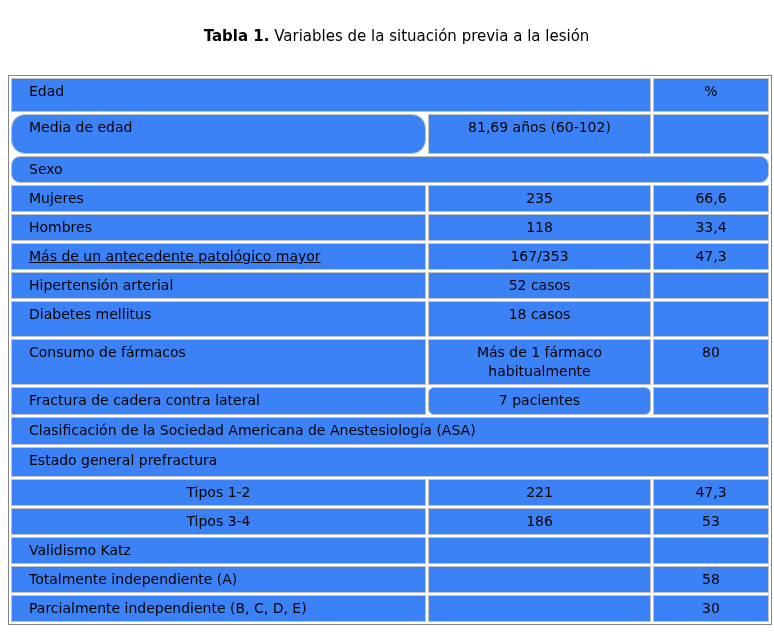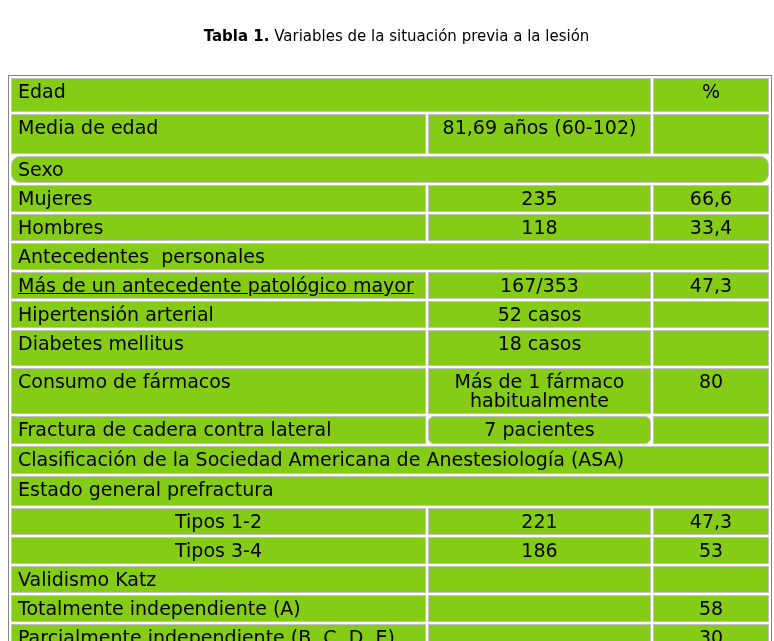--- a/index.html
+++ b/index.html
@@ -27,24 +27,24 @@
     border-collapse: separate;
     border-spacing: 2px;
     border: 1px solid #848484;
     background: #ffffff;
     width: 758px;
     margin: 0 auto;
     table-layout: fixed;
   }
   table.vars td {
     border: 1px solid #c2c2c2;
-    background: #84cc16;
-    font-size: 19px;
+    background: #3b82f6;
+    font-size: 14px;
     line-height: 19px;
-    padding: 3px 6px;
+    padding: 3px 17px;
     vertical-align: top;
     box-sizing: border-box;
     overflow: hidden;
     white-space: pre-wrap;
   }
   table.vars td.center { text-align: center; }
   col.c0 { width: 415px; }
   col.c1 { width: 223px; }
   col.c2 { width: 116px; }
 </style>
@@ -62,39 +62,36 @@
       <col class="c0">
       <col class="c1">
       <col class="c2">
     </colgroup>
     <tbody id="table-body">
         <tr>
           <td colspan="2" style="height: 34px;">Edad</td>
           <td class="center" style="height: 34px;">%</td>
         </tr>
         <tr>
-          <td style="height: 30px;">Media de edad</td>
+          <td style="height: 30px; border-radius: 14px;">Media de edad</td>
           <td class="center" style="height: 40px;">81,69 años (60-102)</td>
           <td style="height: 30px;"></td>
         </tr>
         <tr>
           <td colspan="3" style="height: 23px; border-radius: 9px;">Sexo</td>
         </tr>
         <tr>
           <td style="height: 26px;">Mujeres</td>
           <td class="center" style="height: 26px;">235</td>
           <td class="center" style="height: 26px;">66,6</td>
         </tr>
         <tr>
           <td style="height: 26px;">Hombres</td>
           <td class="center" style="height: 26px;">118</td>
           <td class="center" style="height: 26px;">33,4</td>
-        </tr>
-        <tr>
-          <td colspan="3" style="height: 24px;">Antecedentes  personales</td>
         </tr>
         <tr>
           <td style="height: 25px; text-decoration: underline;">Más de un antecedente patológico mayor</td>
           <td class="center" style="height: 25px;">167/353</td>
           <td class="center" style="height: 25px;">47,3</td>
         </tr>
         <tr>
           <td style="height: 23px;">Hipertensión arterial</td>
           <td class="center" style="height: 23px;">52 casos</td>
           <td style="height: 23px;"></td>

